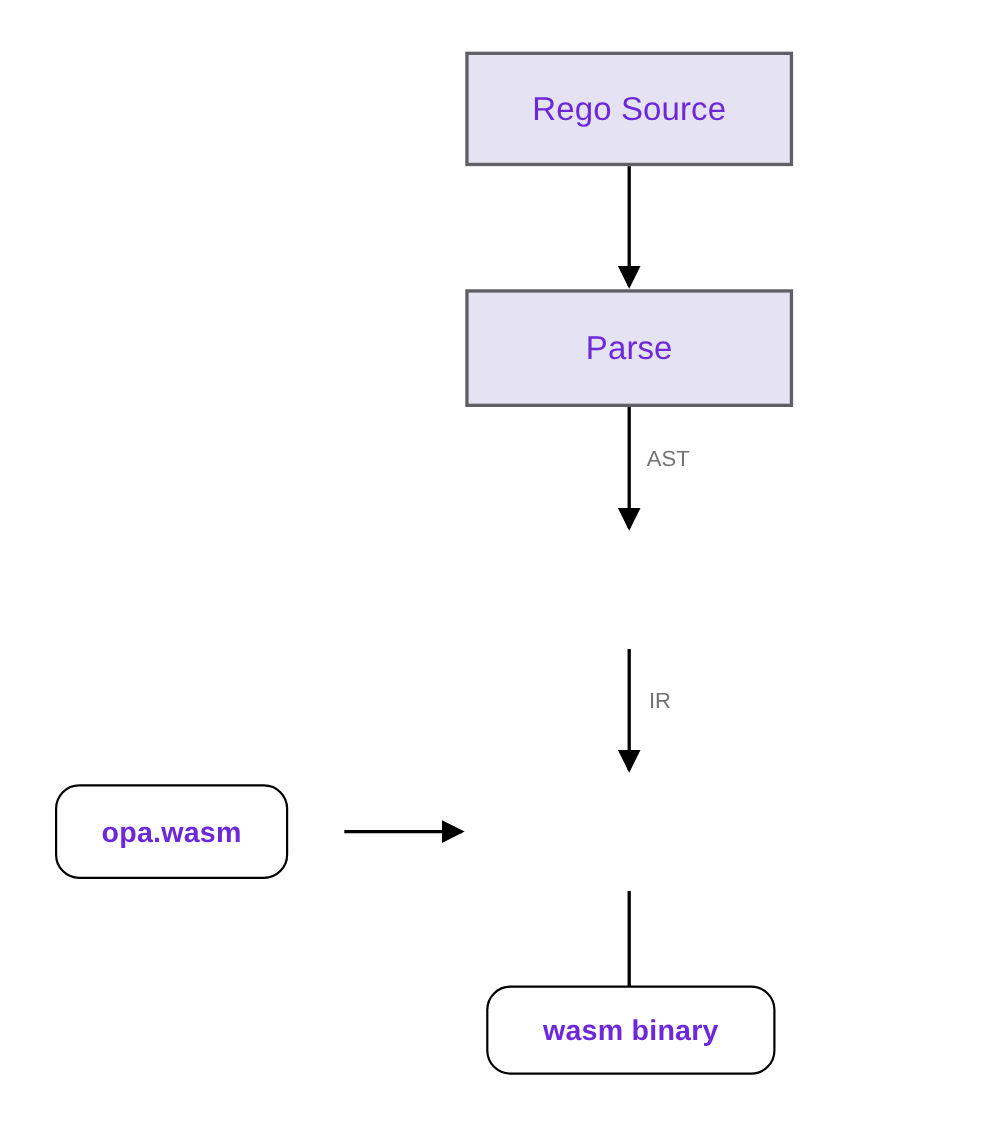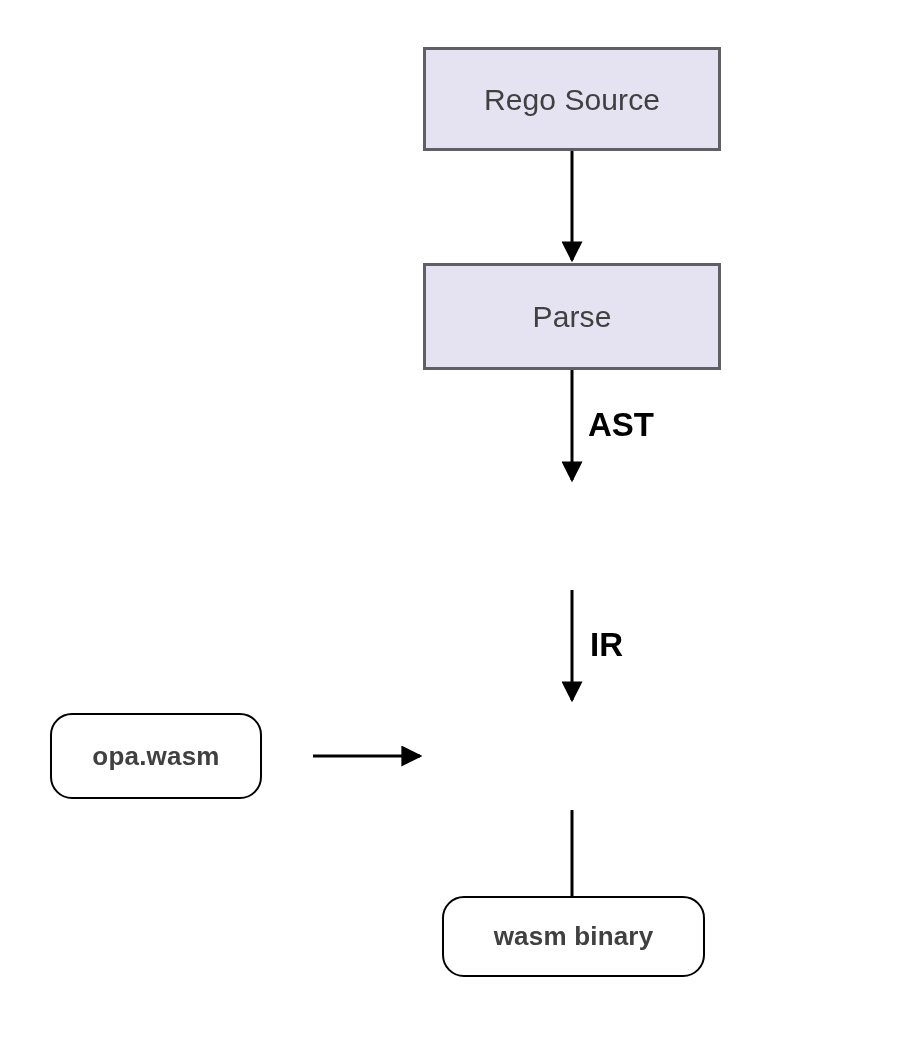--- a/index.html
+++ b/index.html
@@ -34,21 +34,21 @@
     pointer-events: none;
   }
 
   .node {
     position: absolute;
     box-sizing: border-box;
     display: flex;
     align-items: center;
     justify-content: center;
     text-align: left;
-    color: #404040;
+    color: #6d28d9;
   }
 
   
   .node--process {
     background: #e5e2f1;
     border: 3px solid #5f5f66;
     border-radius: 0;
     font-size: 30px;
     font-weight: 400;
     letter-spacing: 0.1px;
@@ -66,23 +66,23 @@
 
   .node-label {
     display: block;
     line-height: 1.1;
     padding: 0 8px;
   }
 
   
   .edge-label {
     position: absolute;
-    font-size: 33px;
-    font-weight: 700;
-    color: #000000;
+    font-size: 20px;
+    font-weight: 400;
+    color: #737373;
     white-space: nowrap;
     line-height: 1;
   }
 
   
   #node-rego-source  { left: 423px; top: 47px;  width: 298px; height: 104px; }
   #node-parse        { left: 423px; top: 263px; width: 298px; height: 107px; }
   #node-planner      { left: 423px; top: 483px; width: 298px; height: 107px; }
   #node-compile      { left: 423px; top: 703px; width: 298px; height: 107px; }
   #node-opa-wasm     { left: 50px;  top: 713px; width: 212px; height: 86px; }

